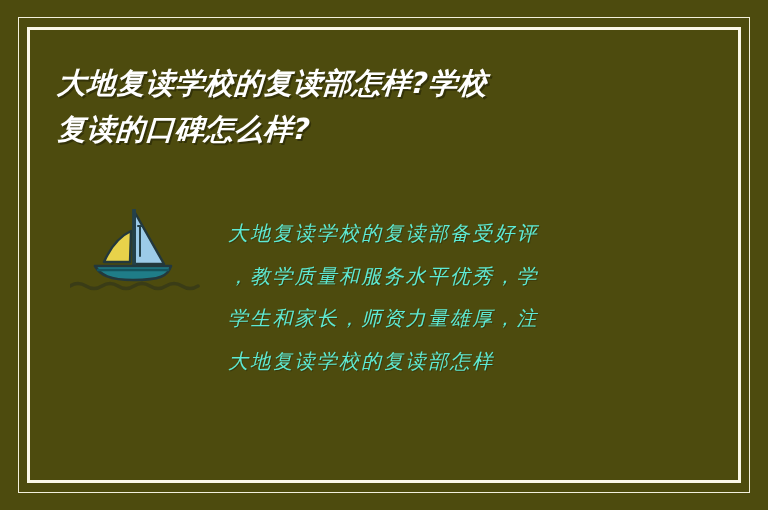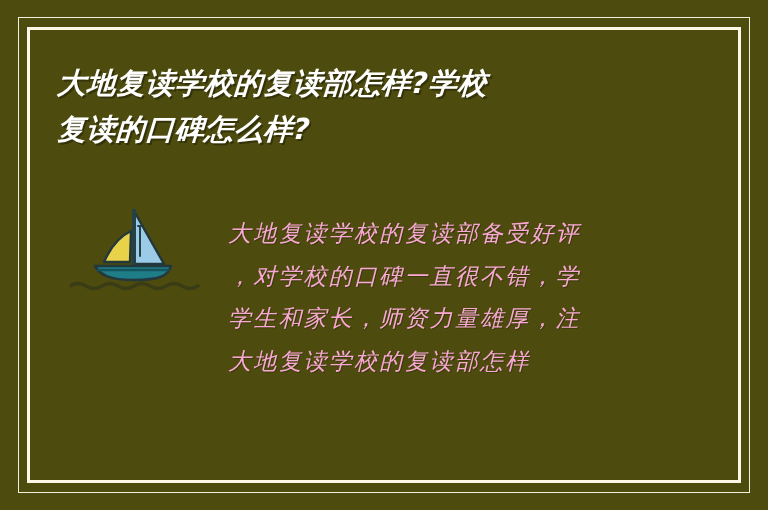--- a/index.html
+++ b/index.html
@@ -76,24 +76,24 @@
 
   
   .body-block {
     position: absolute;
     left: 228px;
     top: 212px;
     width: 420px;
   }
   .body-line {
     display: block;
-    color: #f9a8d4;
+    color: #5eead4;
     font-family: "DejaVu Serif", "Liberation Serif", serif;
     font-style: italic;
-    font-size: 23px;
+    font-size: 20px;
     line-height: 42.5px;
     letter-spacing: 2.2px;
     white-space: nowrap;
     text-shadow: 1px 1px 0 rgba(25,25,5,0.35);
   }
 </style>
 </head>
 <body>
 
 <div id="poster">
@@ -120,18 +120,18 @@
       <path d="M25 68 L101 68 C98 78 90 82 63 82 C40 82 30 77 25 68 Z" fill="#1f7d88" stroke="#23383c" stroke-width="2.6" stroke-linejoin="round"></path>
 
       <path d="M28 72 L98 72" stroke="#14545d" stroke-width="2.5" fill="none" stroke-linecap="round"></path>
 
       <path d="M0 88 q8 -5 16 0 t16 0 t16 0 t16 0 t16 0 t16 0 t16 0 t16 0" fill="none" stroke="#3a3c16" stroke-width="3.5" stroke-linecap="round"></path>
     </svg>
   </div>
 
   <div class="body-block">
     <span class="body-line">大地复读学校的复读部备受好评</span>
-    <span class="body-line">，对学校的口碑一直很不错，学</span>
+    <span class="body-line">，教学质量和服务水平优秀，学</span>
     <span class="body-line">学生和家长，师资力量雄厚，注</span>
     <span class="body-line">大地复读学校的复读部怎样</span>
   </div>
 
 </div>
 
 </body></html>

